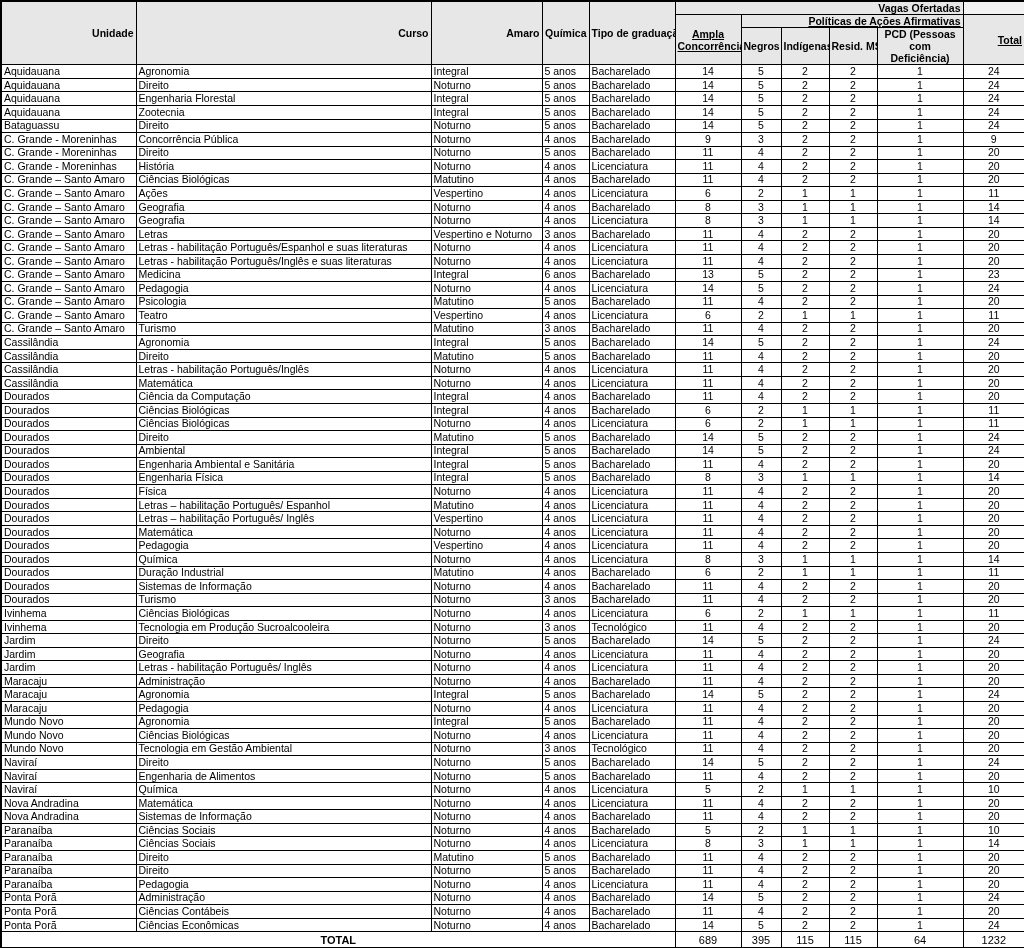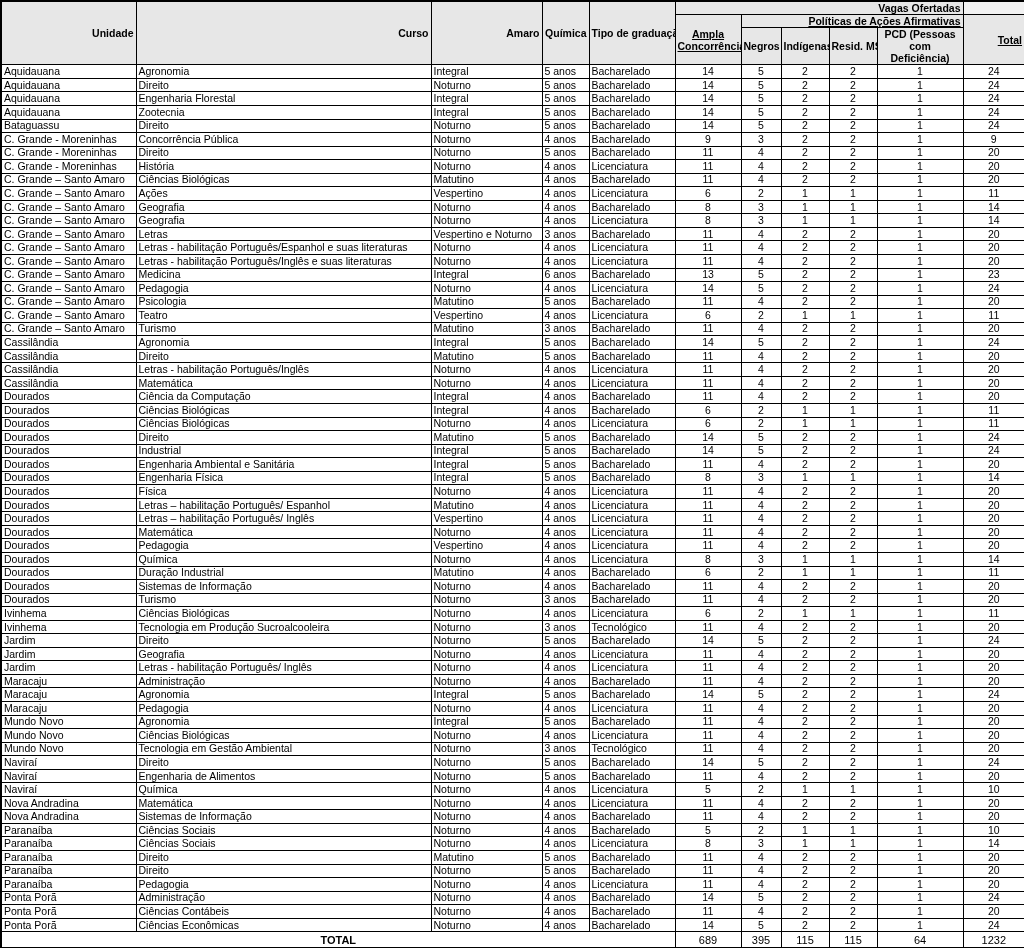--- a/index.html
+++ b/index.html
@@ -467,21 +467,21 @@
           <td>Bacharelado</td>
           <td class="num">14</td>
           <td class="num">5</td>
           <td class="num">2</td>
           <td class="num">2</td>
           <td class="num">1</td>
           <td class="num">24</td>
         </tr>
         <tr>
           <td>Dourados</td>
-          <td>Industrial</td>
+          <td>Ambiental</td>
           <td>Integral</td>
           <td>5 anos</td>
           <td>Bacharelado</td>
           <td class="num">14</td>
           <td class="num">5</td>
           <td class="num">2</td>
           <td class="num">2</td>
           <td class="num">1</td>
           <td class="num">24</td>
         </tr>

